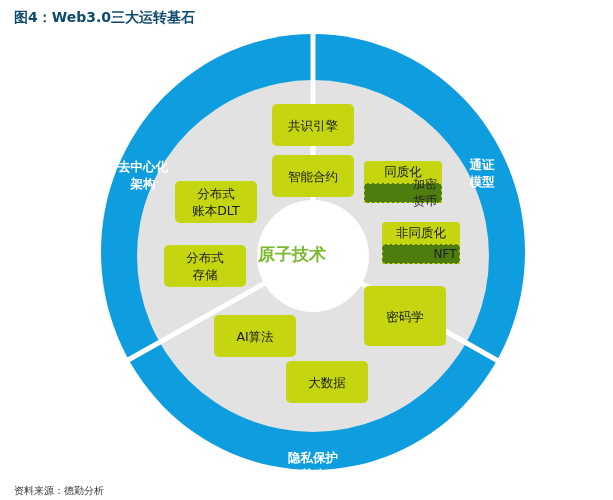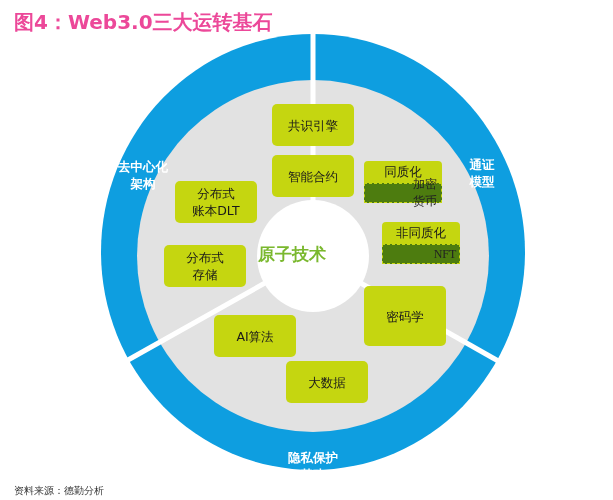--- a/index.html
+++ b/index.html
@@ -1,21 +1,21 @@
 <!DOCTYPE html>
 <html><head>
 <meta charset="utf-8">
 <style>
   html, body { margin: 0; padding: 0; background: #ffffff; }
   body { width: 613px; height: 500px; position: relative; overflow: hidden; font-family: "DejaVu Sans", sans-serif; }
-  .title { position: absolute; left: 14px; top: 9px; font-size: 20px; font-weight: bold; color: #ec4899; letter-spacing: 0px; }
+  .title { position: absolute; left: 14px; top: 9px; font-size: 14px; font-weight: bold; color: #0c4a6e; letter-spacing: 0px; }
   .source { position: absolute; left: 14px; top: 484px; font-size: 10px; color: #333; }
   svg { position: absolute; left: 0; top: 0; }
   .box { position: absolute; background: #c5d610; border-radius: 5px; color: #1a1a1a; font-size: 12.5px; display: flex; align-items: center; justify-content: center; text-align: center; line-height: 17px; box-sizing: border-box; }
-  .stack { position: absolute; width: 78px; font-family: Liberation Serif, serif; }
+  .stack { position: absolute; width: 78px; }
   .stack .head { background: #c5d610; height: 22px; border-radius: 4px 4px 0 0; display: flex; align-items: center; justify-content: center; font-size: 12.5px; color: #1a1a1a; }
   .stack .sub { background: #4d7c0f; height: 20px; border: 1px dashed #c5d610; box-sizing: border-box; display: flex; align-items: center; justify-content: center; font-size: 12px; color: #222; padding-left: 48px; }
   .ring-label { position: absolute; color: #ffffff; font-weight: bold; font-size: 12.5px; text-align: center; line-height: 17px; }
   .core-label { position: absolute; left: 258px; top: 243px; width: 110px; font-size: 17px; font-weight: bold; color: #7ab82e; }
 </style>
 </head>
 <body>
 
 <div class="title">图4：Web3.0三大运转基石</div>
 

